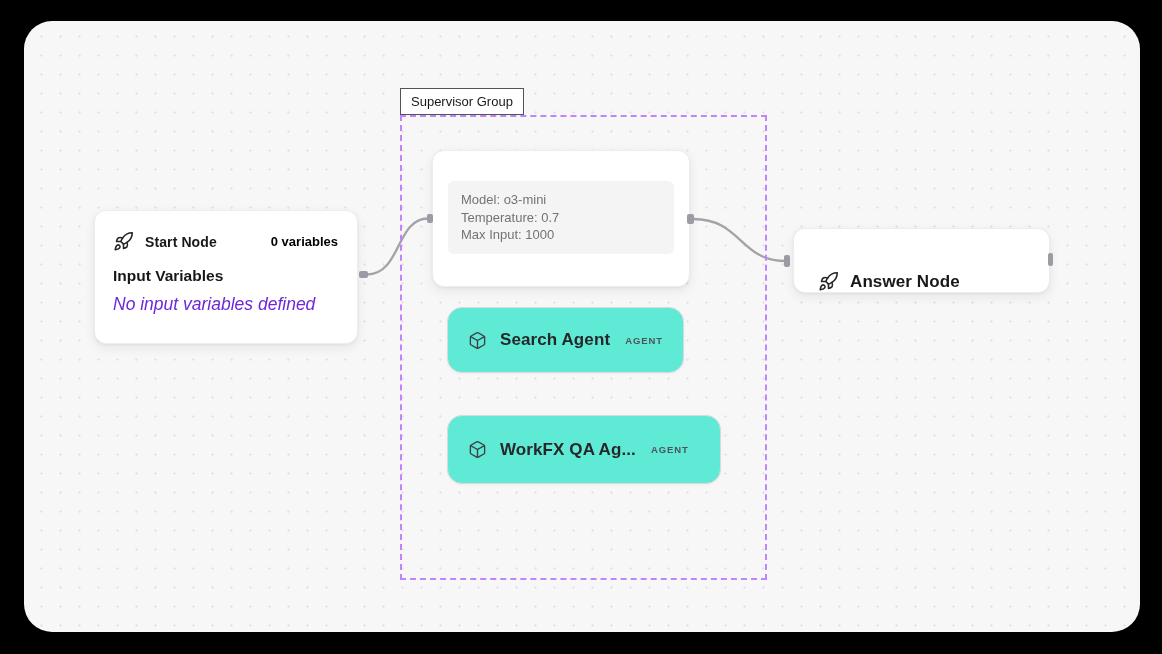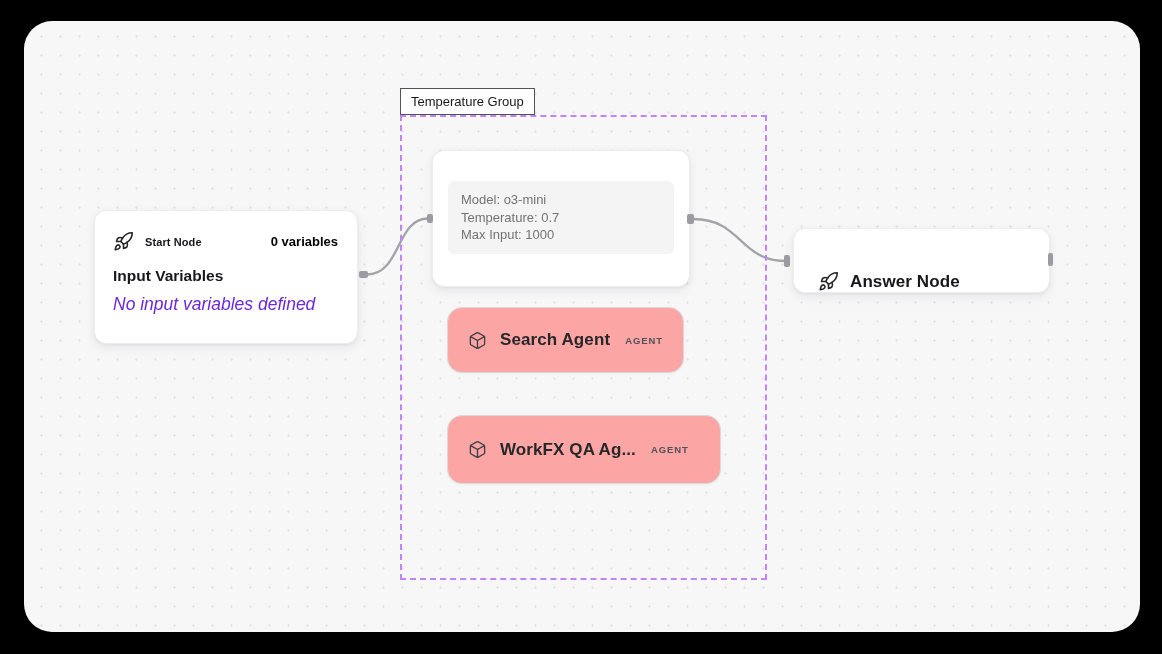--- a/index.html
+++ b/index.html
@@ -30,40 +30,40 @@
     display: flex; align-items: center; padding: 0 10px;
     font-size: 13px; color: #18181b; white-space: nowrap;
   }
 
   
   .node {
     position: absolute; background: #fff; border: 1px solid #ededf0; border-radius: 12px;
     box-shadow: 0 4px 12px rgba(20,20,25,0.07), 0 1px 3px rgba(20,20,25,0.05);
   }
   .node-header { display: flex; align-items: center; gap: 11px; }
-  .node-title { font-size: 11px; font-weight: 700; color: #18181b; letter-spacing: 0.1px; }
+  .node-title { font-size: 14px; font-weight: 700; color: #18181b; letter-spacing: 0.1px; }
   .icon { flex: 0 0 auto; display: inline-flex; color: #27272a; }
   .icon svg { display: block; }
 
   
   .node-start { left: 94px; top: 210px; width: 264px; height: 134px; padding: 20px 19px 16px 18px; }
   .start-vars { margin-left: auto; font-size: 13px; color: #000000; font-weight: bold; }
   .start-section { margin-top: 15px; font-size: 15.5px; font-weight: 700; color: #18181b; }
   .start-empty { margin-top: 9px; font-size: 17.5px; font-style: italic; color: #6d28d9; }
 
   
   .node-supervisor { left: 432px; top: 150px; width: 258px; height: 137px; padding: 17px 15px 15px 15px; }
   .config-box {
     margin-top: 13px; background: #f4f4f5; border-radius: 6px;
     padding: 10px 13px; font-size: 13px; color: #737373; line-height: 17.5px;
   }
 
   
   .agent {
-    position: absolute; background: #fca5a5; border: 1.5px solid #dadade; border-radius: 15px;
+    position: absolute; background: #5eead4; border: 1.5px solid #dadade; border-radius: 15px;
     display: flex; align-items: center; padding: 0 20px;
     box-shadow: 0 1px 3px rgba(20,20,25,0.04);
   }
   .agent-search { left: 447px; top: 307px; width: 237px; height: 66px; }
   .agent-workfx { left: 447px; top: 415px; width: 274px; height: 69px; }
   .agent .icon { margin-right: 13px; color: #3f3f46; }
   .agent-title { font-size: 17px; font-weight: 700; color: #27272a; letter-spacing: 0.1px; white-space: nowrap; }
   .agent-badge {
     margin-left: 15px; font-size: 9.5px; font-weight: 700; letter-spacing: 0.9px;
     color: #52525b; white-space: nowrap;
@@ -88,21 +88,21 @@
 
   <div class="canvas"></div>
 
   <svg class="edges" viewBox="0 0 1162 654">
     <path d="M 367 274.5 C 401 274.5 396 218.5 428 218.5" fill="none" stroke="#a3a3a8" stroke-width="2.3" stroke-linecap="round"></path>
     <path d="M 693 219 C 742 219 739 261 786 261" fill="none" stroke="#a3a3a8" stroke-width="2.3" stroke-linecap="round"></path>
   </svg>
 
   <div class="group-box">
     <div class="group-label">
-      <span>Temperature Group</span>
+      <span>Supervisor Group</span>
     </div>
   </div>
 
   <div class="node node-start">
     <div class="node-header">
       <span class="icon">
         <svg width="21" height="21" viewBox="0 0 24 24" fill="none" stroke="currentColor" stroke-width="1.8" stroke-linecap="round" stroke-linejoin="round">
           <path d="M4.5 16.5c-1.5 1.26-2 5-2 5s3.74-.5 5-2c.71-.84.7-2.13-.09-2.91a2.18 2.18 0 0 0-2.91-.09z"></path>
           <path d="m12 15-3-3a22 22 0 0 1 2-3.95A12.88 12.88 0 0 1 22 2c0 2.72-.78 7.5-6 11a22.35 22.35 0 0 1-4 2z"></path>
           <path d="M9 12H4s.55-3.03 2-4c1.62-1.08 5 0 5 0"></path>

